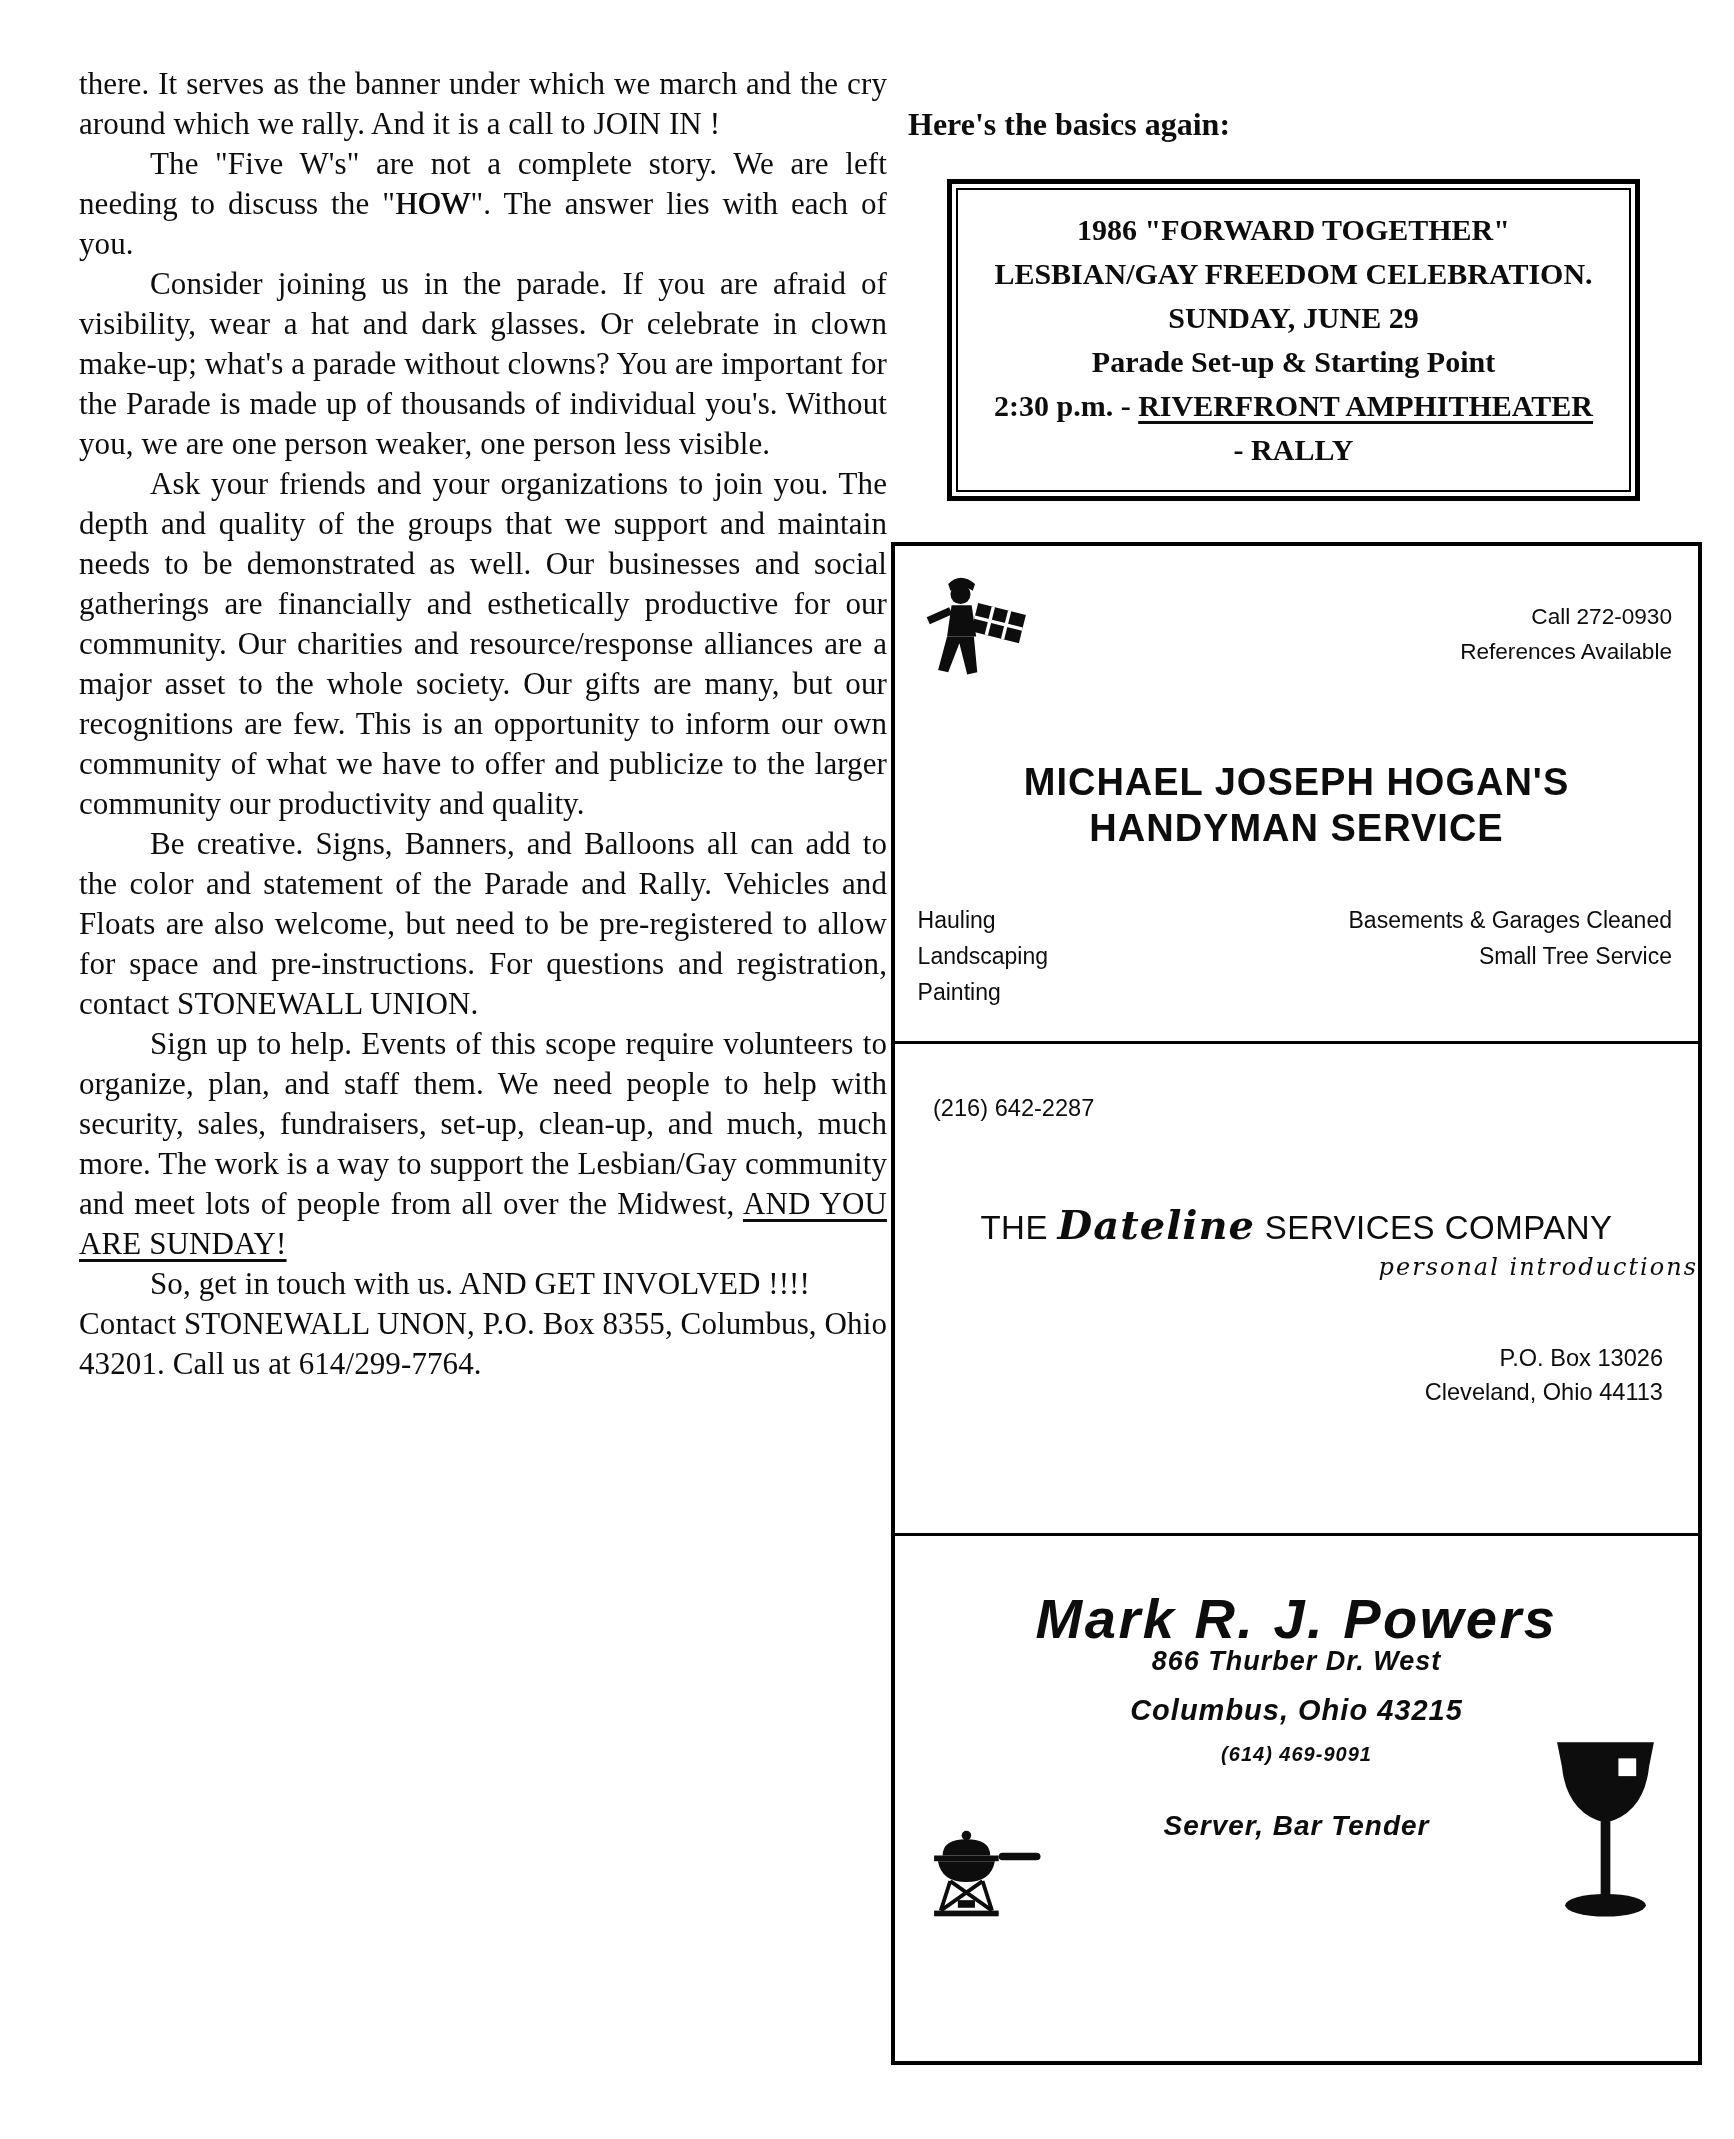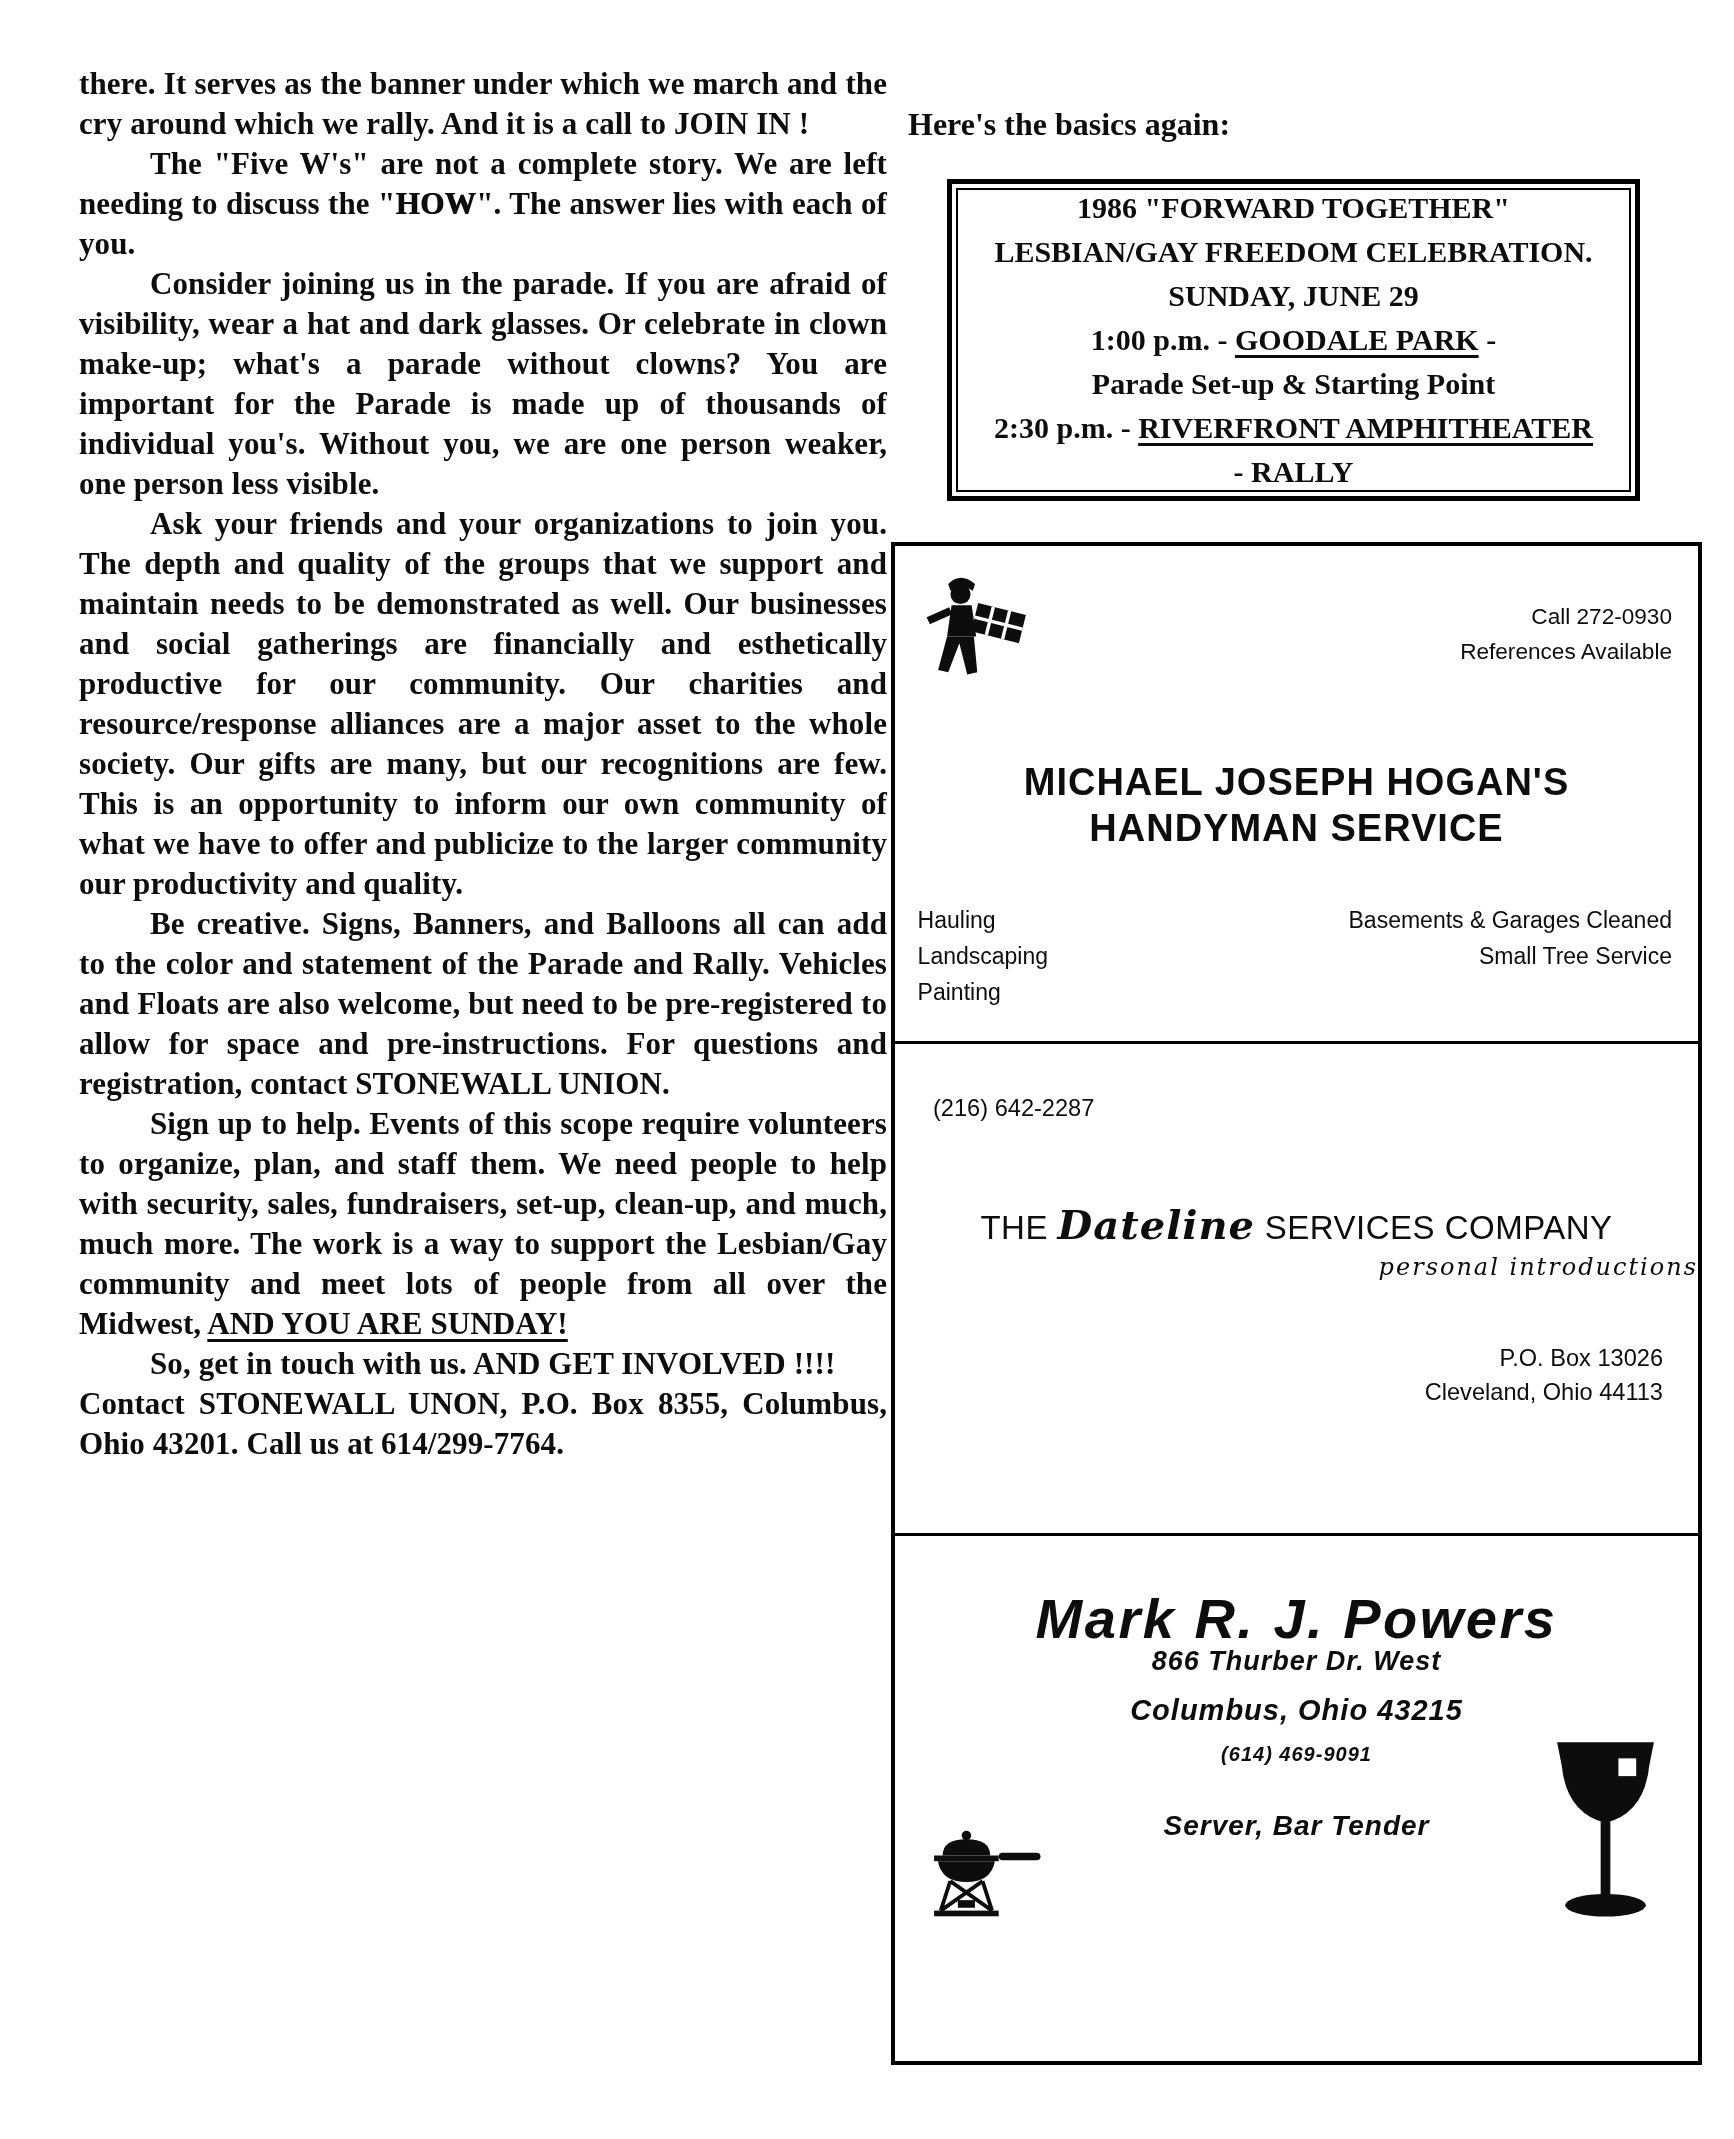--- a/index.html
+++ b/index.html
@@ -14,21 +14,21 @@
     overflow: hidden;
   }
 
   
   .article {
     position: absolute;
     left: 79px;
     top: 64px;
     width: 808px;
     font-family: "Liberation Serif", serif;
-    font-weight: 700;
+    font-weight: 400;
     font-size: 31px;
     line-height: 40px;
     text-align: justify;
     letter-spacing: 0.1px;
   }
   .article p { margin: 0; }
   .article p.indent { text-indent: 71px; }
   .u {
     text-decoration: underline;
     text-decoration-thickness: 2.5px;
@@ -190,21 +190,20 @@
       <p><span>Contact  STONEWALL UNON,  P.O. Box 8355, Columbus, Ohio  43201. Call us at 614/299-7764.</span></p>
     </div>
 
   <div class="basics-heading">Here's  the basics again:</div>
 
   <div class="event-box">
     <div class="event-inner">
       <div>1986 "FORWARD TOGETHER"</div>
       <div>LESBIAN/GAY FREEDOM CELEBRATION.</div>
       <div>SUNDAY, JUNE 29</div>
-      <div><span>1:00 p.m. - </span><span class="u">GOODALE PARK</span><span> -</span></div>
       <div>Parade Set-up &amp; Starting Point</div>
       <div><span>2:30 p.m. - </span><span class="u">RIVERFRONT AMPHITHEATER</span></div>
       <div>- RALLY</div>
     </div>
   </div>
 
   <div class="ads">
 
     <section class="ad ad-hogan">
       <div class="hogan-top">

